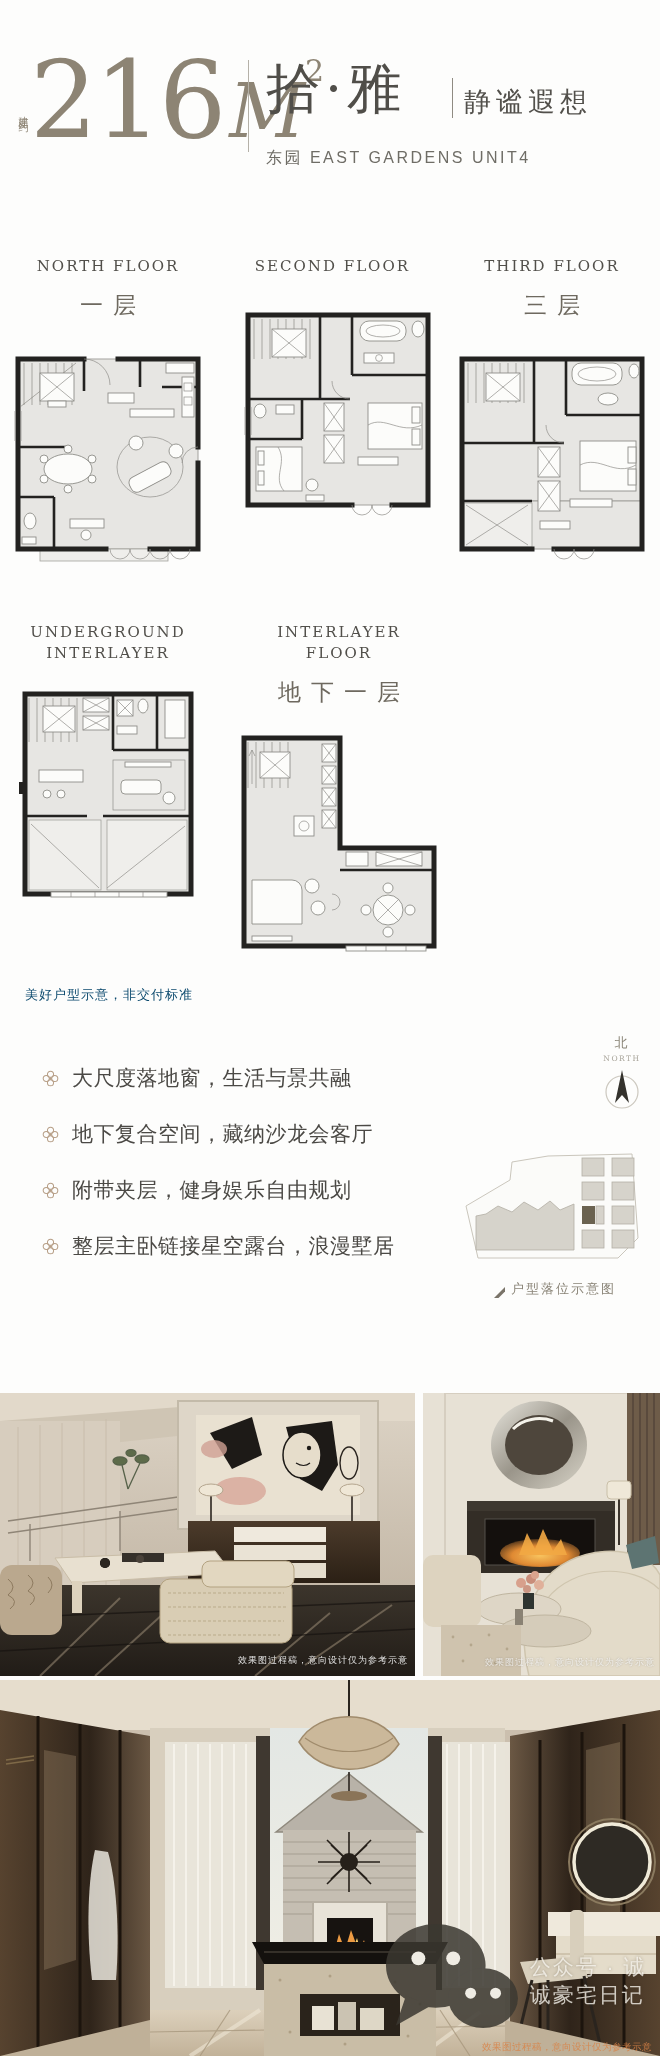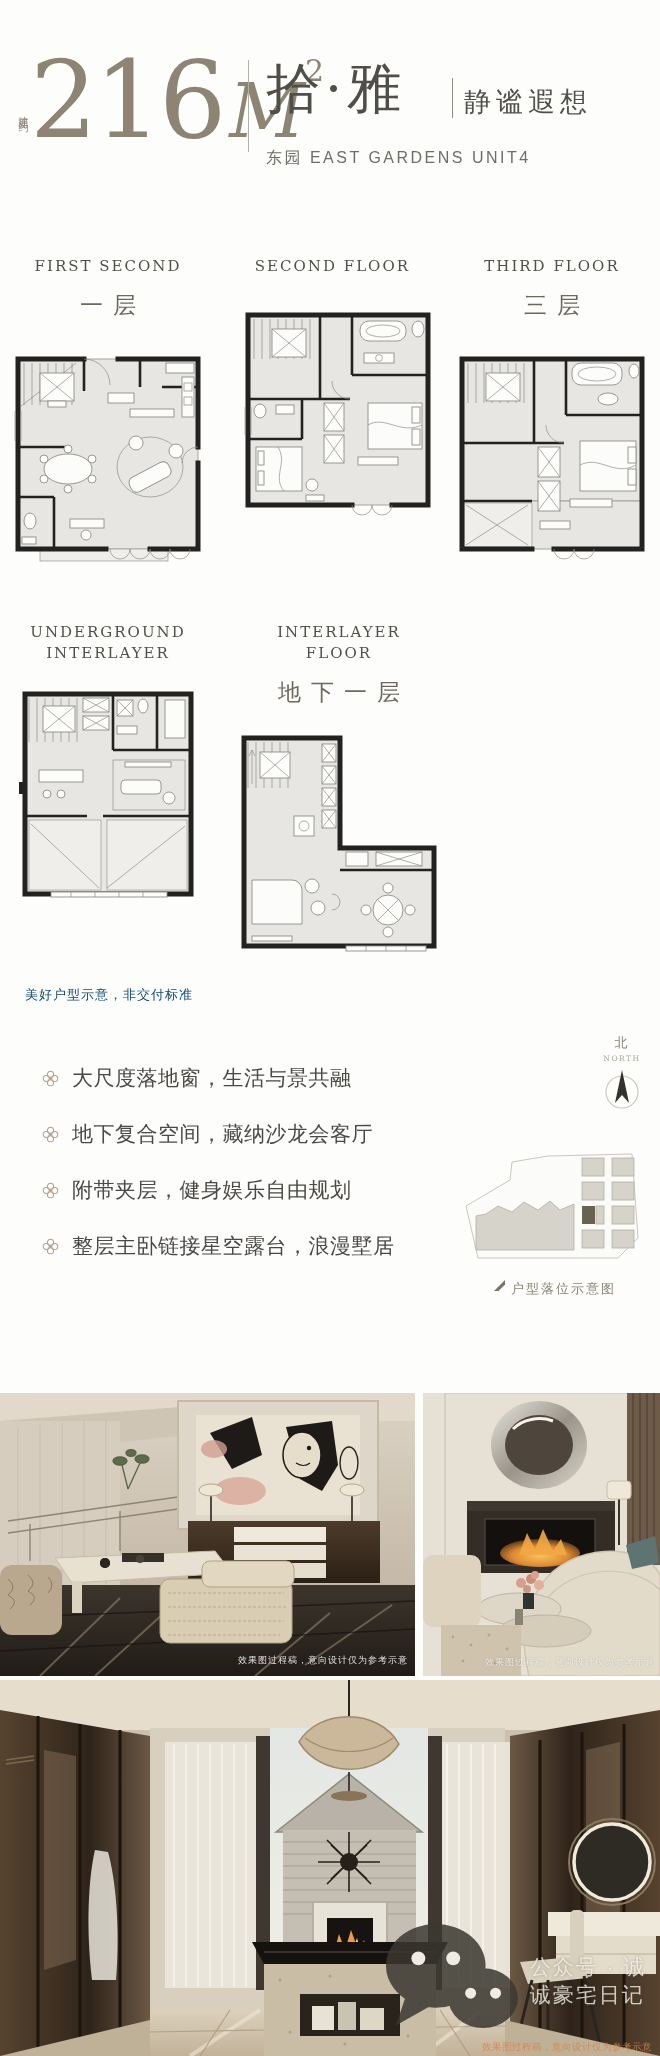--- a/index.html
+++ b/index.html
@@ -48,21 +48,21 @@
   .feat{display:flex;align-items:center;gap:13px;margin-bottom:28px;}
   .feat-text{font-size:21px;color:#4b4945;letter-spacing:0.5px;text-align:center;}
 
   
   .compass{position:absolute;left:598px;top:1034px;width:48px;text-align:center;}
   .compass-cn{font-size:13px;color:#8a8577;letter-spacing:2px;}
   .compass-en{font-size:7.5px;color:#a9a59b;letter-spacing:1.5px;margin-top:2px;
               font-family:"DejaVu Serif",serif;}
   .compass svg{margin-top:4px;}
   .siteplan{position:absolute;left:452px;top:1146px;}
-  .sp-caption{position:absolute;left:494px;top:1280px;display:flex;align-items:flex-start;gap:6px;}
+  .sp-caption{position:absolute;left:494px;top:1280px;display:flex;align-items:flex-end;gap:6px;}
   .sp-caption span{font-size:13px;color:#8a8477;letter-spacing:2px;}
 
   
   .photoA{position:absolute;left:0;top:1393px;width:415px;height:283px;overflow:hidden;}
   .photoB{position:absolute;left:423px;top:1393px;width:237px;height:283px;overflow:hidden;}
   .photoC{position:absolute;left:0;top:1680px;width:660px;height:376px;overflow:hidden;}
   .photoA svg,.photoB svg,.photoC svg{display:block;width:100%;height:100%;}
   .wm{position:absolute;right:7px;bottom:9px;font-size:9px;color:rgba(255,255,255,0.88);
       letter-spacing:1px;text-shadow:0 0 2px rgba(0,0,0,0.25);}
   .photoB .wm{right:5px;bottom:7px;color:rgba(255,255,255,0.72);}
@@ -81,21 +81,21 @@
     <div class="v-label">建面约</div>
     <div class="area"><span class="area-num">216</span><span class="area-m">M</span><span class="area-sup">2</span></div>
     <div class="hdr-div1"></div>
     <div class="title-cn">拾·雅</div>
     <div class="hdr-div2"></div>
     <div class="tagline">静谧遐想</div>
     <div class="subtitle">东园 EAST GARDENS UNIT4</div>
   </div>
 
   <div class="floor-col" id="fc1" style="left:2px;top:256px;width:212px;">
-    <span class="fl-en">FIRST SECOND</span>
+    <span class="fl-en">NORTH FLOOR</span>
     <div class="fl-cn">一层</div>
     <div class="fl-plan">
       <svg width="196" height="215" viewBox="0 0 196 215">
         <rect x="8" y="8" width="180" height="190" class="pfloor"></rect>
         <rect x="30" y="198" width="128" height="12" class="pvoid"></rect>
         <path class="pw" d="M8,8 H74 M108,8 H188 V96 M188,112 V198 H140 M96,198 H8 V8"></path>
         <path class="pw3" d="M8,96 H60 M74,8 V40 M130,8 V36 M152,36 H188 M8,146 H44 M44,146 V198"></path>
         <path class="phat" d="M14,12 V54 M22,12 V54 M30,12 V54 M38,12 V54 M46,12 V54 M54,12 V54 M62,12 V54 M10,56 L66,12"></path>
         <rect x="30" y="22" width="34" height="28" class="pfurn"></rect>
         <path class="pthin" d="M30,22 L64,50 M64,22 L30,50"></path>

